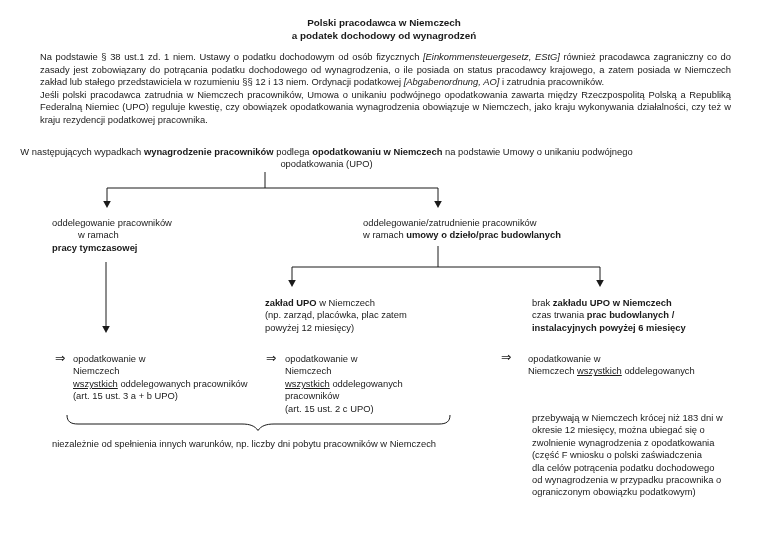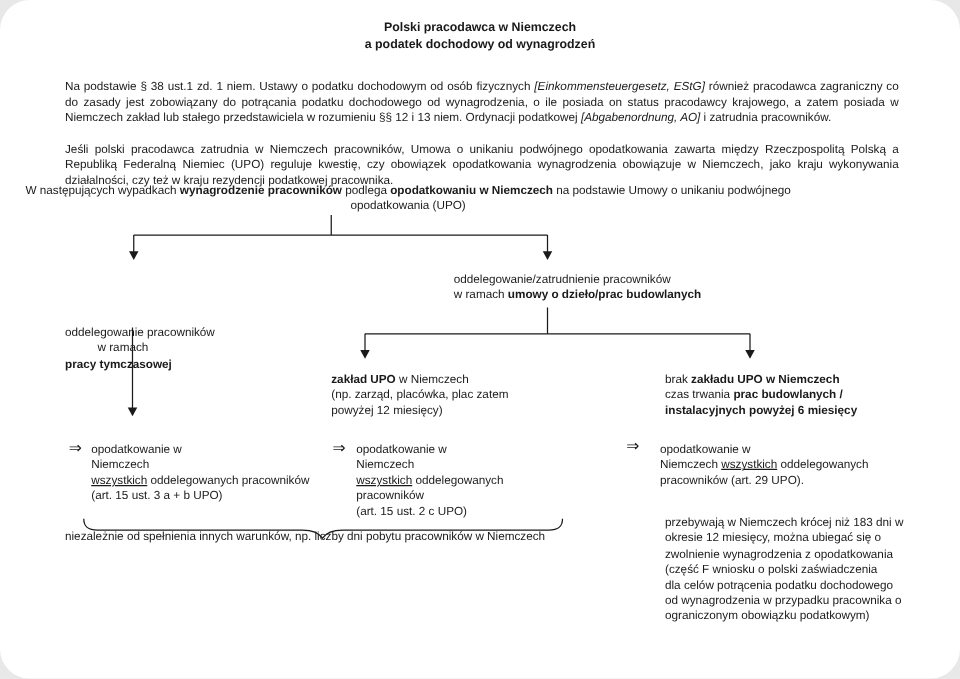--- a/index.html
+++ b/index.html
@@ -1,32 +1,32 @@
 <!DOCTYPE html>
 <html><head>
 <meta charset="utf-8">
 <style>
   html,body { margin:0; padding:0; background:#e8e8e8; }
   .page {
     position:relative; width:768px; height:543px; background:#ffffff;
     font-family:"Liberation Sans", sans-serif; font-size:9.4px; color:#1a1a1a;
-    overflow:hidden; margin:0 auto;border-radius:24px;
+    overflow:hidden; margin:0 auto;
   }
   .abs { position:absolute; }
   .b { font-weight:bold; }
   .i { font-style:italic; }
   .u { text-decoration:underline;margin-top:44px; }
   .title {
     left:0; top:16px; width:768px; text-align:center;
     font-weight:bold; font-size:9.9px; line-height:13px;
   }
   .intro {
     left:40px; top:51px; width:691px; line-height:12.55px; text-align:justify;
   }
-  .intro p { margin:12px; }
+  .intro p { margin:0; }
   .lead {
     left:0; top:146px; width:653px; text-align:center; line-height:12.5px;
   }
   .lead .fc-line { white-space:nowrap; }
   .fc-line { line-height:12.4px; white-space:nowrap; }
   .node-indent { padding-left:26px; }
   .result-arrow {
     font-family:"DejaVu Sans", sans-serif; font-size:12.5px; line-height:12.5px;
   }
   svg.connectors { position:absolute; left:0; top:0; pointer-events:none; }
@@ -64,21 +64,21 @@
     <polygon points="102.2,326 109.8,326 106,333"></polygon>
     <line x1="438" y1="246" x2="438" y2="267"></line>
     <line x1="292" y1="267" x2="600" y2="267"></line>
     <line x1="292" y1="267" x2="292" y2="280.5"></line>
     <polygon points="288.2,280 295.8,280 292,287"></polygon>
     <line x1="600" y1="267" x2="600" y2="280.5"></line>
     <polygon points="596.2,280 603.8,280 600,287"></polygon>
     <path d="M67,415 C67,421.5 70.5,424 78,424 L242,424 C250,424 255,426 258,430.5 C261,426 266,424 274,424 L439,424 C446.5,424 450,421.5 450,415"></path>
   </svg>
 
-  <div class="abs" style="left:52px; top:217px;margin-top:43px;">
+  <div class="abs" style="left:52px; top:217px;">
     <div class="fc-line">oddelegowanie pracowników</div>
     <div class="fc-line node-indent">w ramach</div>
     <div class="fc-line b">pracy tymczasowej</div>
   </div>
 
   <div class="abs" style="left:363px; top:217px;">
     <div class="fc-line">oddelegowanie/zatrudnienie pracowników</div>
     <div class="fc-line"><span>w ramach </span><span class="b">umowy o dzieło/prac budowlanych</span></div>
   </div>
 
@@ -108,24 +108,23 @@
     <div class="fc-line">Niemczech</div>
     <div class="fc-line"><span class="u">wszystkich</span><span> oddelegowanych</span></div>
     <div class="fc-line">pracowników</div>
     <div class="fc-line">(art. 15 ust. 2 c UPO)</div>
   </div>
 
   <span class="abs result-arrow" style="left:501px; top:351px;">⇒</span>
   <div class="abs" style="left:528px; top:353px;">
     <div class="fc-line">opodatkowanie w</div>
     <div class="fc-line"><span>Niemczech </span><span class="u">wszystkich</span><span> oddelegowanych</span></div>
-    <div class="fc-line">pracowników (art. 29 UPO).</div>
   </div>
 
-  <div class="abs fc-line" style="left:52px; top:423px;">niezależnie od spełnienia innych warunków, np. liczby dni pobytu pracowników w Niemczech</div>
+  <div class="abs fc-line" style="left:52px; top:438px;">niezależnie od spełnienia innych warunków, np. liczby dni pobytu pracowników w Niemczech</div>
 
   <div class="abs" style="left:532px; top:412px;">
     <div class="fc-line">przebywają w Niemczech krócej niż 183 dni w</div>
     <div class="fc-line">okresie 12 miesięcy, można ubiegać się o</div>
     <div class="fc-line">zwolnienie wynagrodzenia z opodatkowania</div>
     <div class="fc-line">(część F wniosku o polski zaświadczenia</div>
     <div class="fc-line">dla celów potrącenia podatku dochodowego</div>
     <div class="fc-line">od wynagrodzenia w przypadku pracownika o</div>
     <div class="fc-line">ograniczonym obowiązku podatkowym)</div>
   </div>

